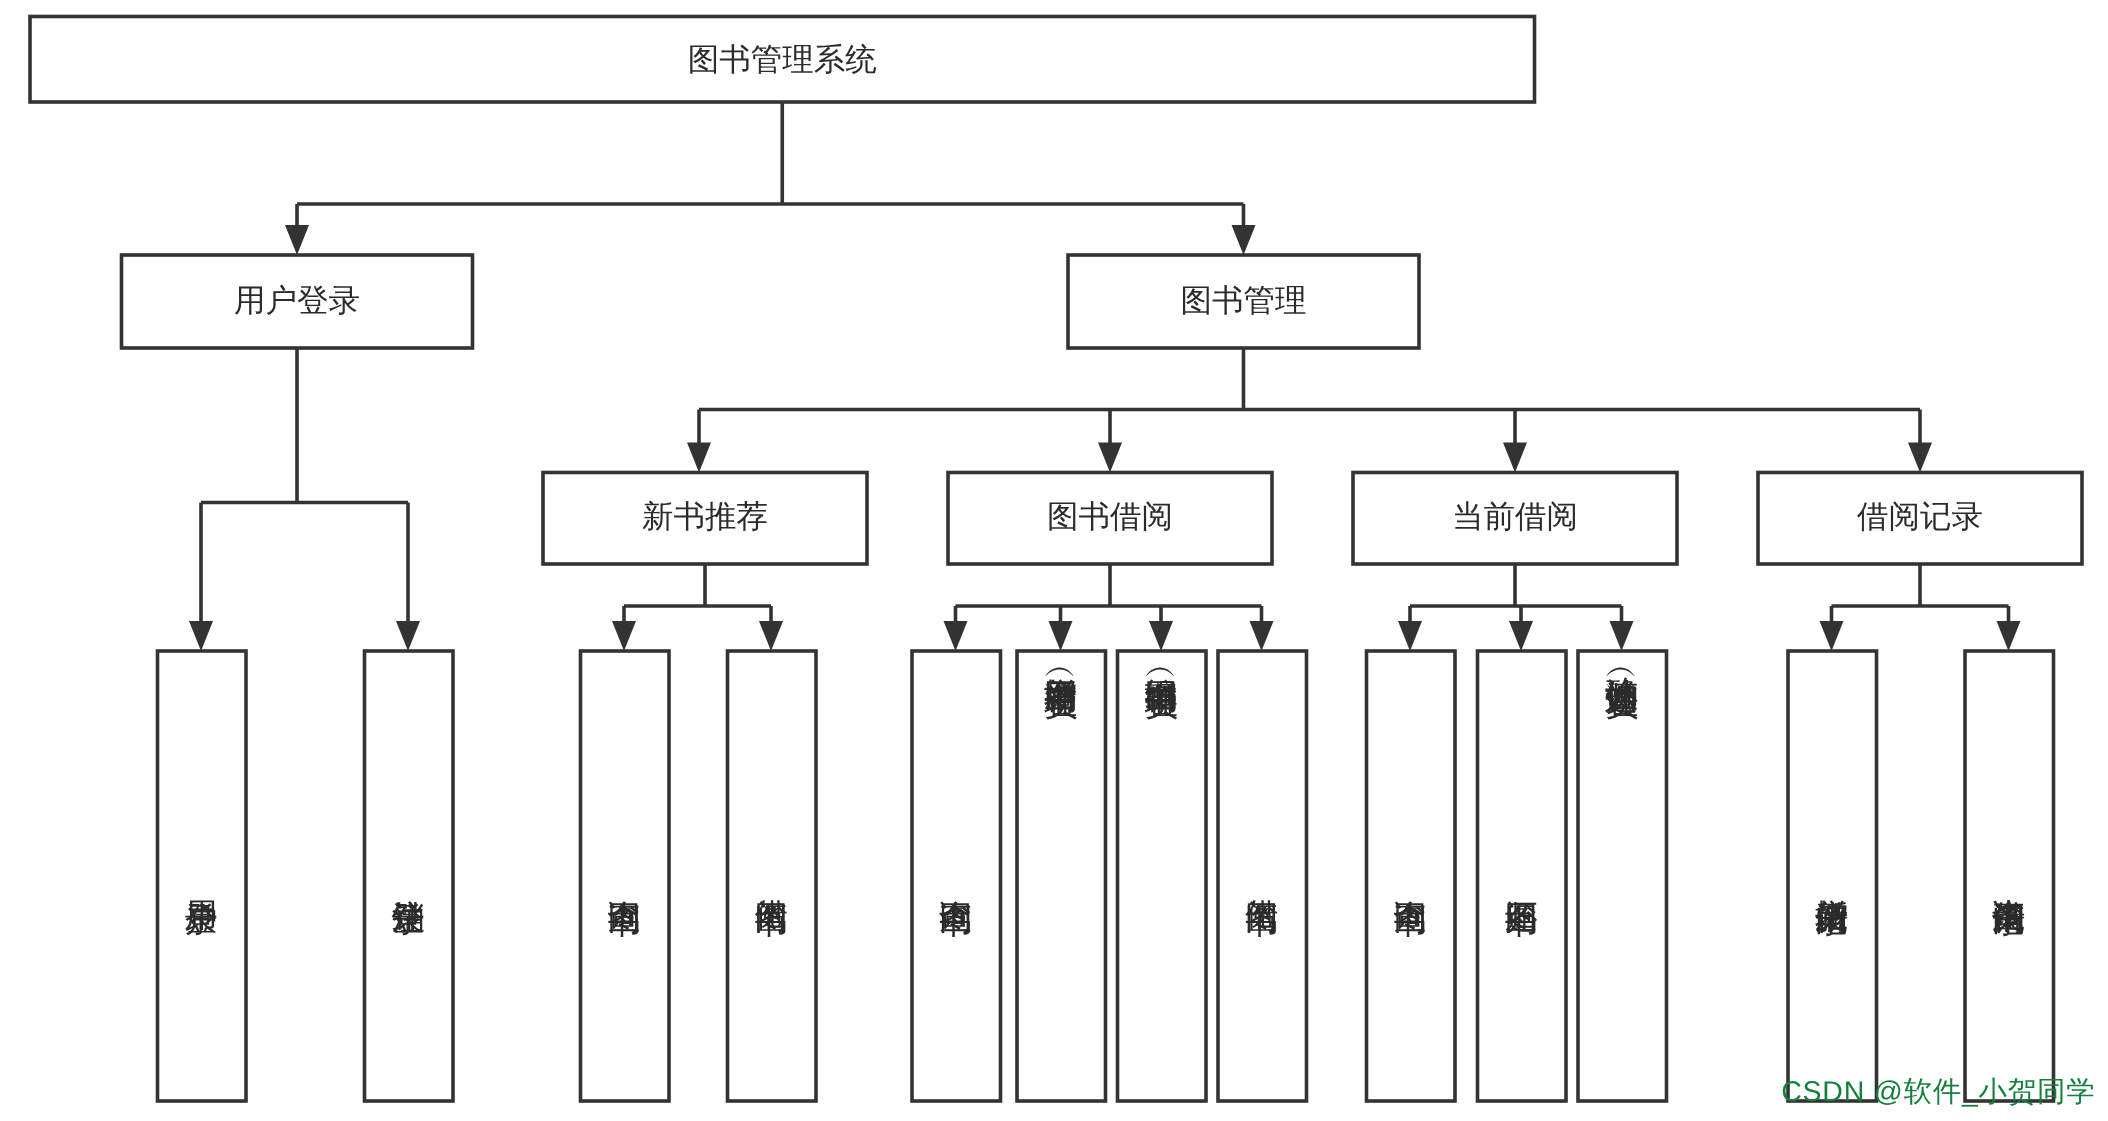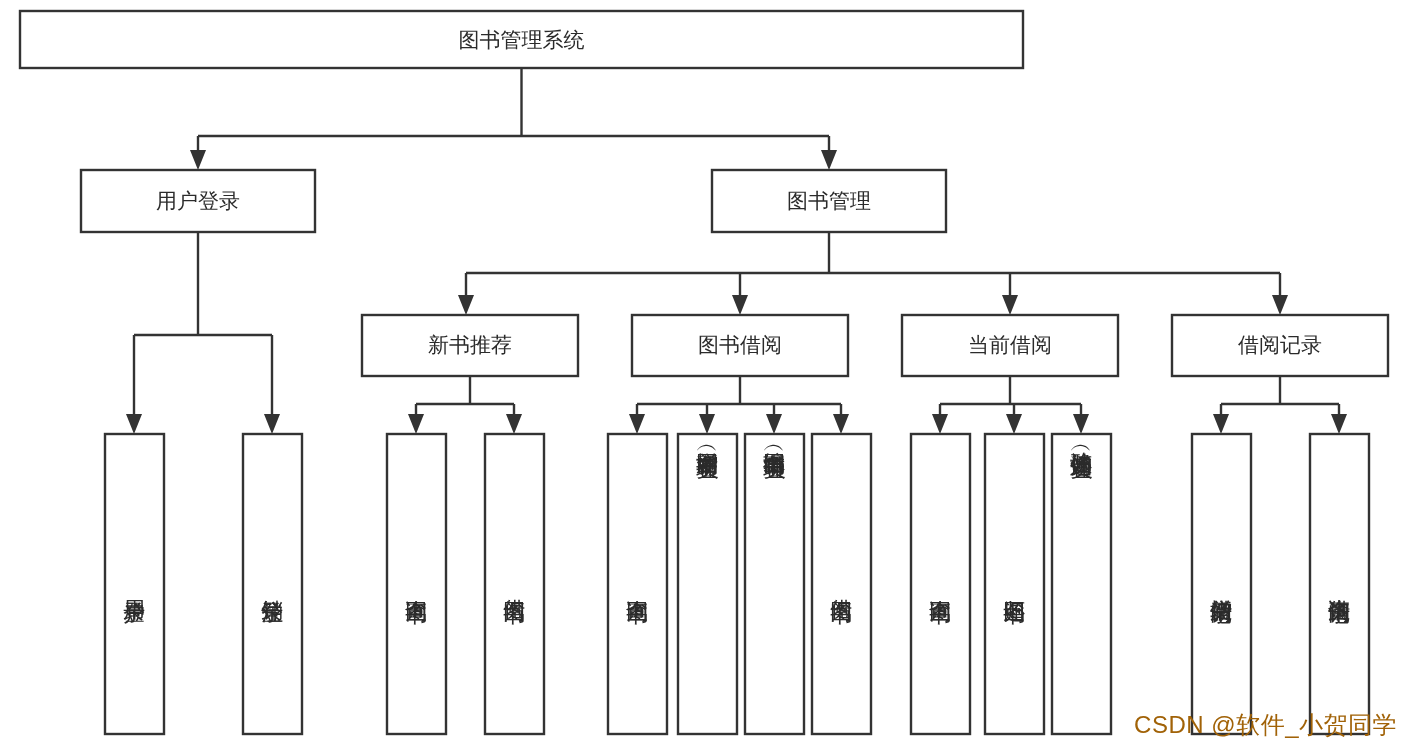--- a/index.html
+++ b/index.html
@@ -65,22 +65,22 @@
     line-height: 1.15;
     color: #2b2b2b;
     letter-spacing: 1px;
     white-space: nowrap;
   }
   .watermark {
     position: absolute;
     right: 8px;
     bottom: 6px;
     font-family: "Liberation Sans", "DejaVu Sans", sans-serif;
-    font-size: 24px;
-    color: #a16207;
+    font-size: 19px;
+    color: #15803d;
     letter-spacing: 0.5px;
     user-select: none;
   }
 </style>
 </head>
 <body>
 
 <div id="diagram-root">
 
   <svg class="flow" viewBox="0 0 1405 747">

